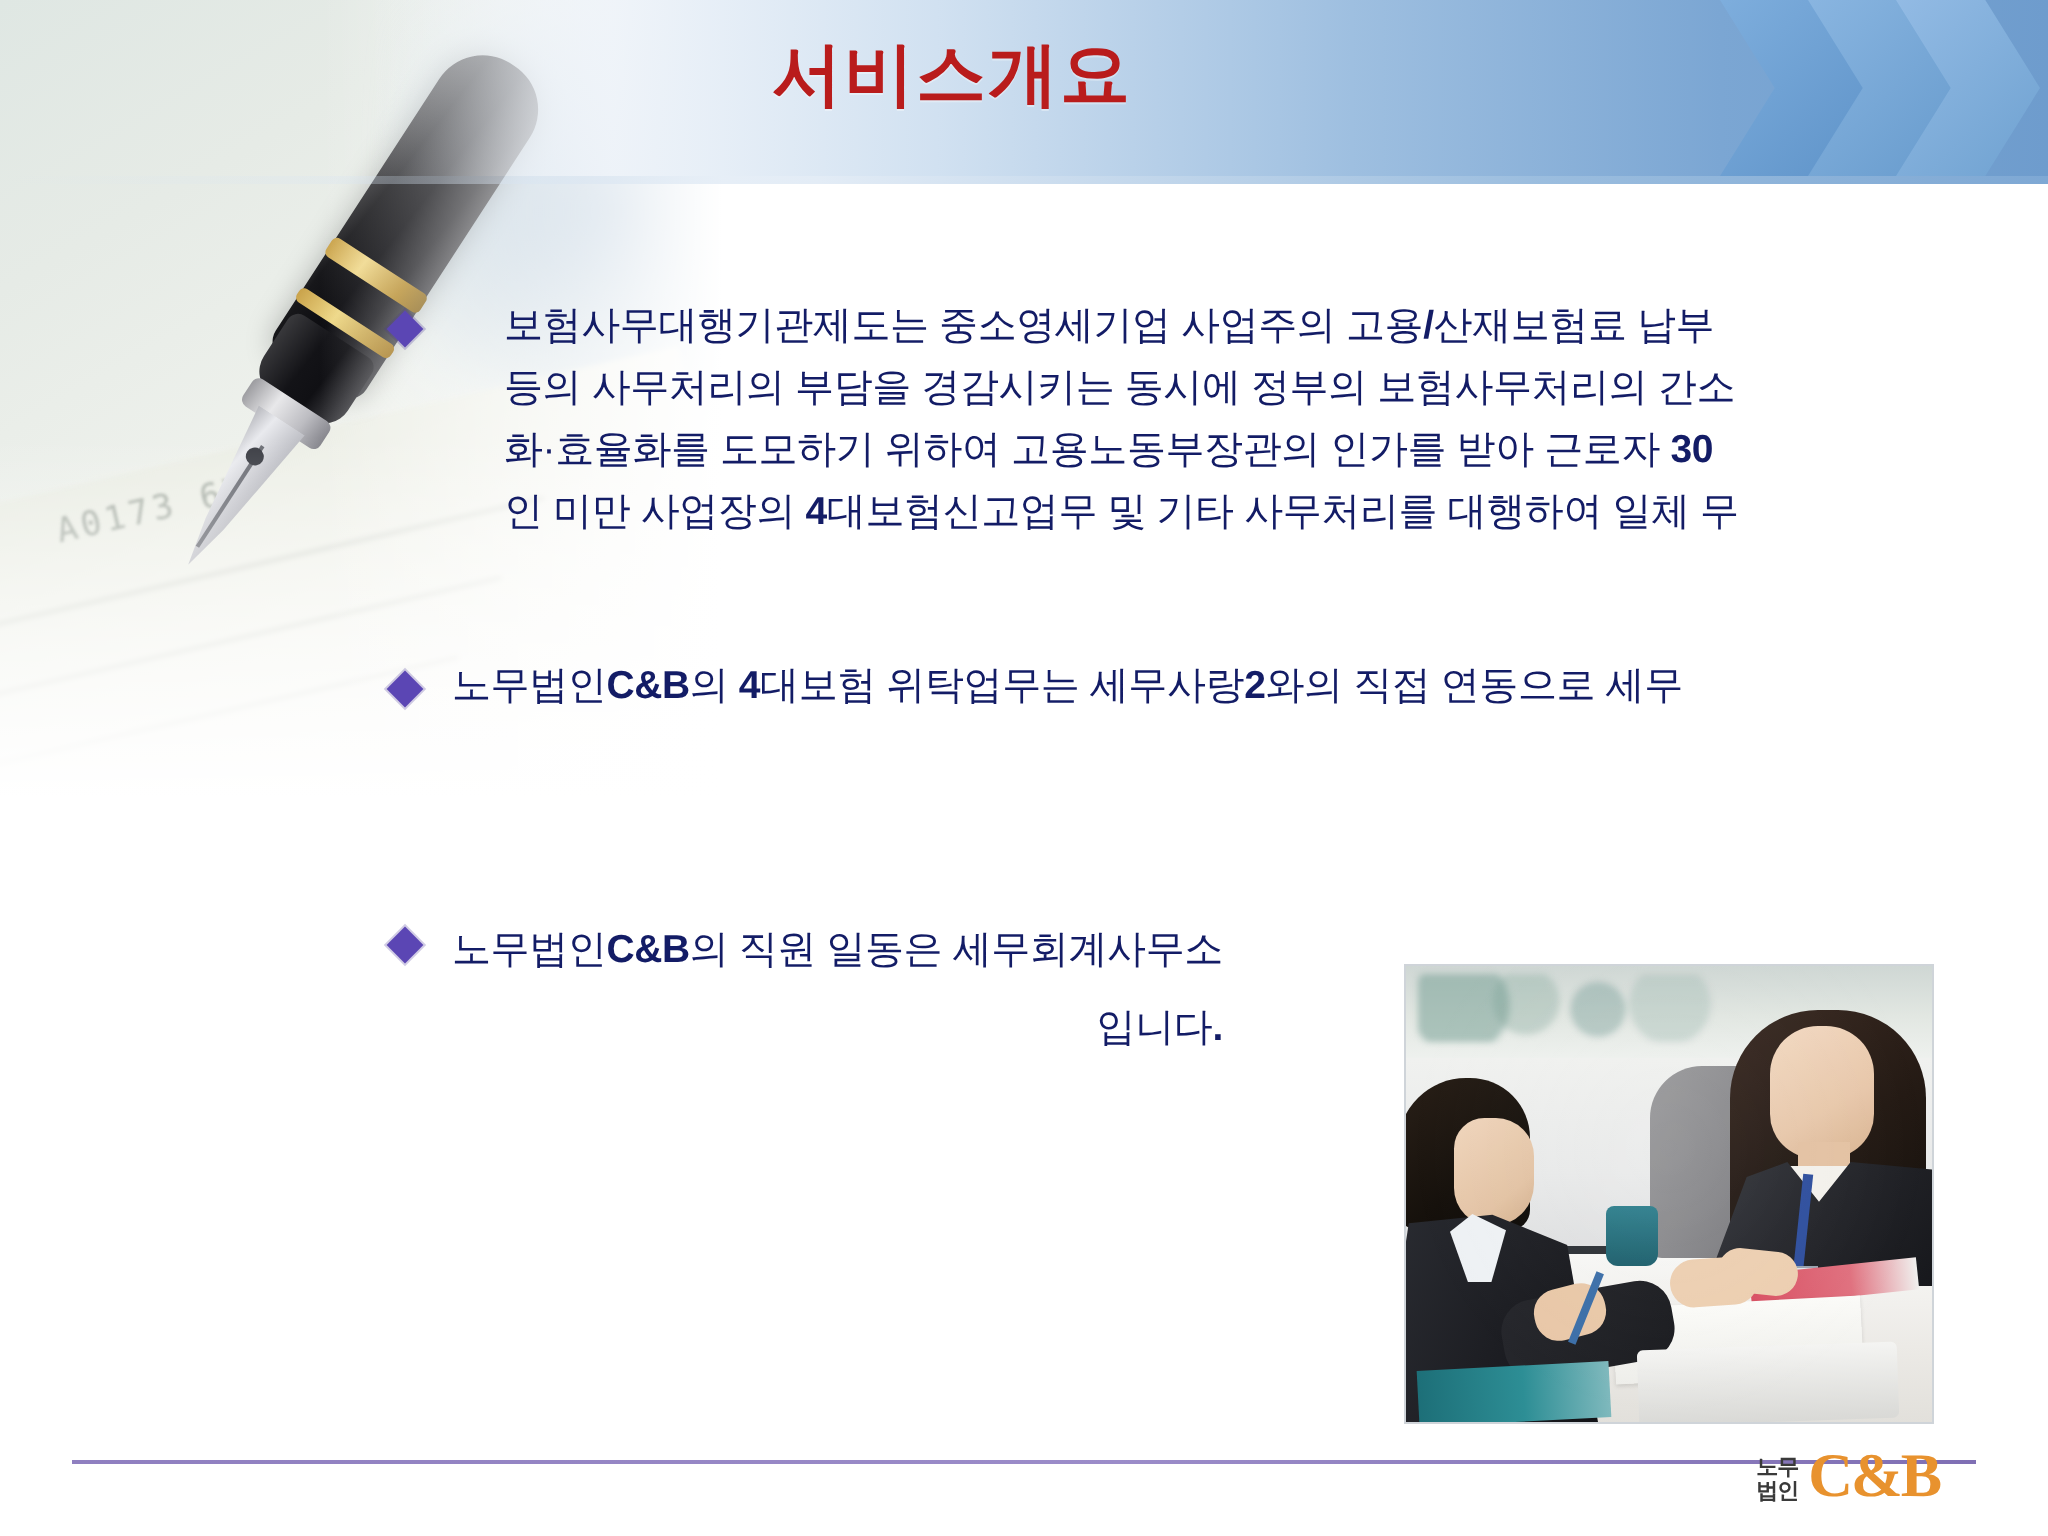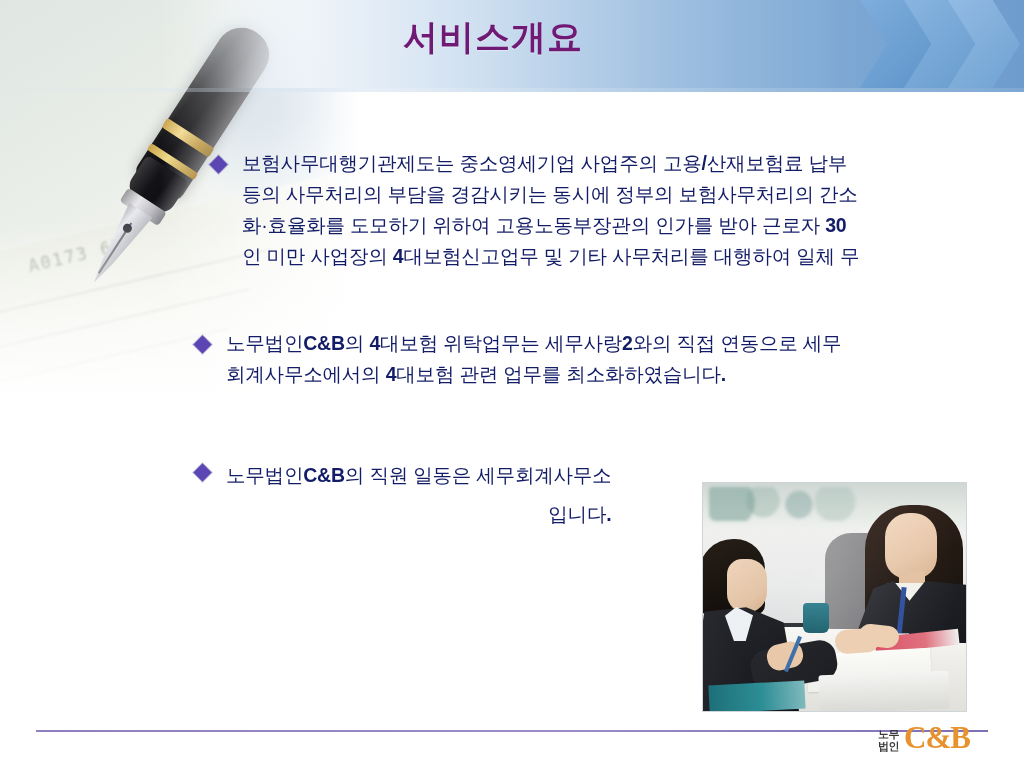--- a/index.html
+++ b/index.html
@@ -113,24 +113,23 @@
     position:absolute;left:0;top:88px;width:1024px;height:4px;
     background:linear-gradient(to right,
         rgba(255,255,255,0) 0%,
         rgba(215,228,242,.7) 40%,
         rgba(150,186,221,.95) 75%,
         rgba(126,168,212,1) 100%);
   }
   .title{
     position:absolute;left:0;top:14px;width:952px;
     text-align:center;
-    color:#701a75;
+    color:#b91c1c;
     font-size:35px;font-weight:600;letter-spacing:1px;
     text-shadow:0 1px 0 rgba(255,255,255,.35);
-    margin-left:17px;
   }
   
   .chev{
     position:absolute;top:0;height:88px;width:72px;
     clip-path:polygon(0% 0%,62% 0%,100% 50%,62% 100%,0% 100%,38% 50%);
   }
   .chev.c1{right:92px;background:linear-gradient(135deg,#7eaedd 0%,#5e93c9 100%);opacity:.95;}
   .chev.c2{right:48px;background:linear-gradient(135deg,#8ab6e1 0%,#679bcd 100%);opacity:.95;}
   .chev.c3{right:4px;background:linear-gradient(135deg,#94bce5 0%,#6fa2d1 100%);opacity:.95;}
 
@@ -148,21 +147,21 @@
   .para{
     color:#131c66;
     font-size:19.5px;
     line-height:31px;
     letter-spacing:-0.2px;
     font-weight:500;
   }
   .para b{font-weight:800;}
   .para .sub{display:block;}
 
-  #block1{left:212px;top:60px;width:770px;}
+  #block1{left:196px;top:60px;width:770px;gap:26px;}
   #block2{left:196px;top:240px;width:770px;}
   #block3{left:196px;top:368px;width:520px;}
 
   
   .photo{
     position:absolute;left:703px;top:483px;width:263px;height:228px;
     overflow:hidden;
     background:#cfd8de;
     box-shadow:0 0 0 1px rgba(160,170,180,.5);
   }
@@ -361,21 +360,20 @@
       <span class="sub">등의 사무처리의 부담을 경감시키는 동시에 정부의 보험사무처리의 간소</span>
       <span class="sub">화·효율화를 도모하기 위하여 고용노동부장관의 인가를 받아 근로자 <b>30</b></span>
       <span class="sub">인 미만 사업장의 <b>4</b>대보험신고업무 및 기타 사무처리를 대행하여 일체 무</span>
     </div>
   </div>
 
   <div class="bullet-block" id="block2">
     <span class="marker"></span>
     <div class="para">
       <span class="sub">노무법인<b>C&amp;B</b>의 <b>4</b>대보험 위탁업무는 세무사랑<b>2</b>와의 직접 연동으로 세무</span>
-      <span class="sub">회계사무소에서의 <b>4</b>대보험 관련 업무를 최소화하였습니다<b>.</b></span>
     </div>
   </div>
 
   <div class="bullet-block" id="block3">
     <span class="marker"></span>
     <div class="para" style="line-height:39px;text-align:right;">
       <span class="sub">노무법인<b>C&amp;B</b>의 직원 일동은 세무회계사무소</span>
       <span class="sub">입니다<b>.</b></span>
     </div>
   </div>

